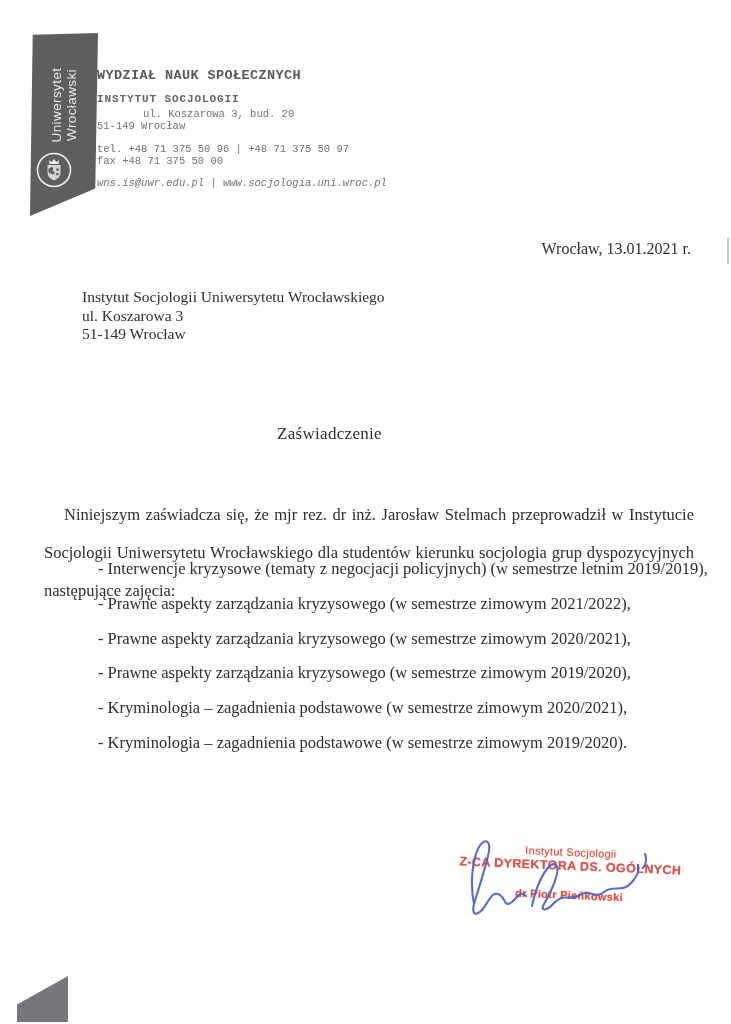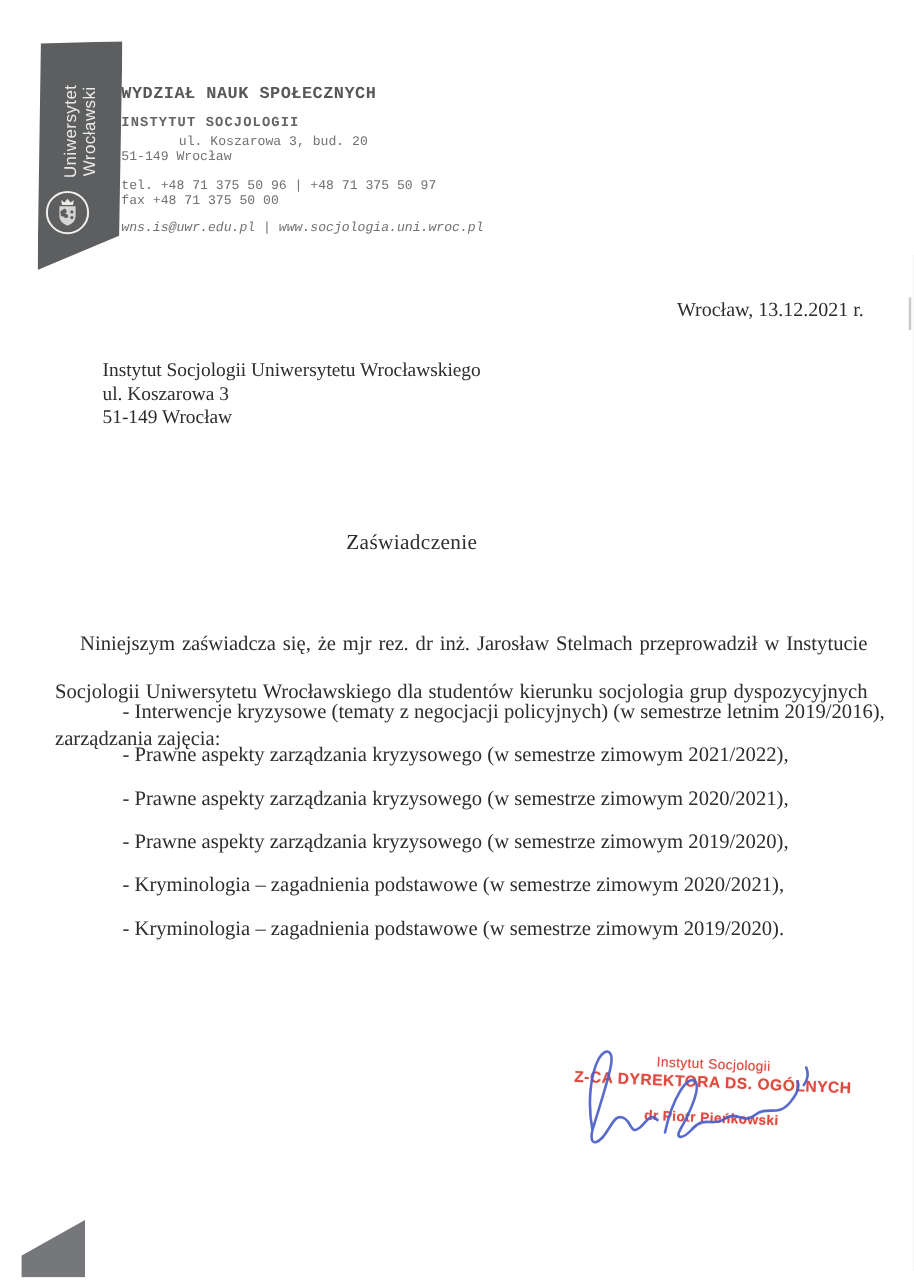--- a/index.html
+++ b/index.html
@@ -87,34 +87,34 @@
   </div>
 
   <div class="lh lh-faculty">WYDZIAŁ NAUK SPOŁECZNYCH</div>
   <div class="lh lh-institute">INSTYTUT SOCJOLOGII</div>
   <div class="lh lh-addr1">ul. Koszarowa 3, bud. 20</div>
   <div class="lh lh-addr2">51-149 Wrocław</div>
   <div class="lh lh-tel">tel. +48 71 375 50 96 | +48 71 375 50 97</div>
   <div class="lh lh-fax">fax +48 71 375 50 00</div>
   <div class="lh lh-web">wns.is@uwr.edu.pl | www.socjologia.uni.wroc.pl</div>
 
-  <div class="dateline">Wrocław, 13.12.2021 r.</div>
+  <div class="dateline">Wrocław, 13.01.2021 r.</div>
 
   <div class="recipient">
     <div>Instytut Socjologii Uniwersytetu Wrocławskiego</div>
     <div>ul. Koszarowa 3</div>
     <div>51-149 Wrocław</div>
   </div>
 
   <div class="doc-title">Zaświadczenie</div>
 
-  <div class="intro">Niniejszym zaświadcza się, że mjr rez. dr inż. Jarosław Stelmach przeprowadził w Instytucie Socjologii Uniwersytetu Wrocławskiego dla studentów kierunku socjologia grup dyspozycyjnych zarządzania zajęcia:</div>
+  <div class="intro">Niniejszym zaświadcza się, że mjr rez. dr inż. Jarosław Stelmach przeprowadził w Instytucie Socjologii Uniwersytetu Wrocławskiego dla studentów kierunku socjologia grup dyspozycyjnych następujące zajęcia:</div>
 
   <div class="courses">
-    <div class="course">- Interwencje kryzysowe (tematy z negocjacji policyjnych) (w semestrze letnim 2019/2016),</div>
+    <div class="course">- Interwencje kryzysowe (tematy z negocjacji policyjnych) (w semestrze letnim 2019/2019),</div>
     <div class="course">- Prawne aspekty zarządzania kryzysowego (w semestrze zimowym 2021/2022),</div>
     <div class="course">- Prawne aspekty zarządzania kryzysowego (w semestrze zimowym 2020/2021),</div>
     <div class="course">- Prawne aspekty zarządzania kryzysowego (w semestrze zimowym 2019/2020),</div>
     <div class="course">- Kryminologia – zagadnienia podstawowe (w semestrze zimowym 2020/2021),</div>
     <div class="course">- Kryminologia – zagadnienia podstawowe (w semestrze zimowym 2019/2020).</div>
   </div>
 
 
   <div class="stamp">
     <div class="stamp-l1">Instytut Socjologii</div>

